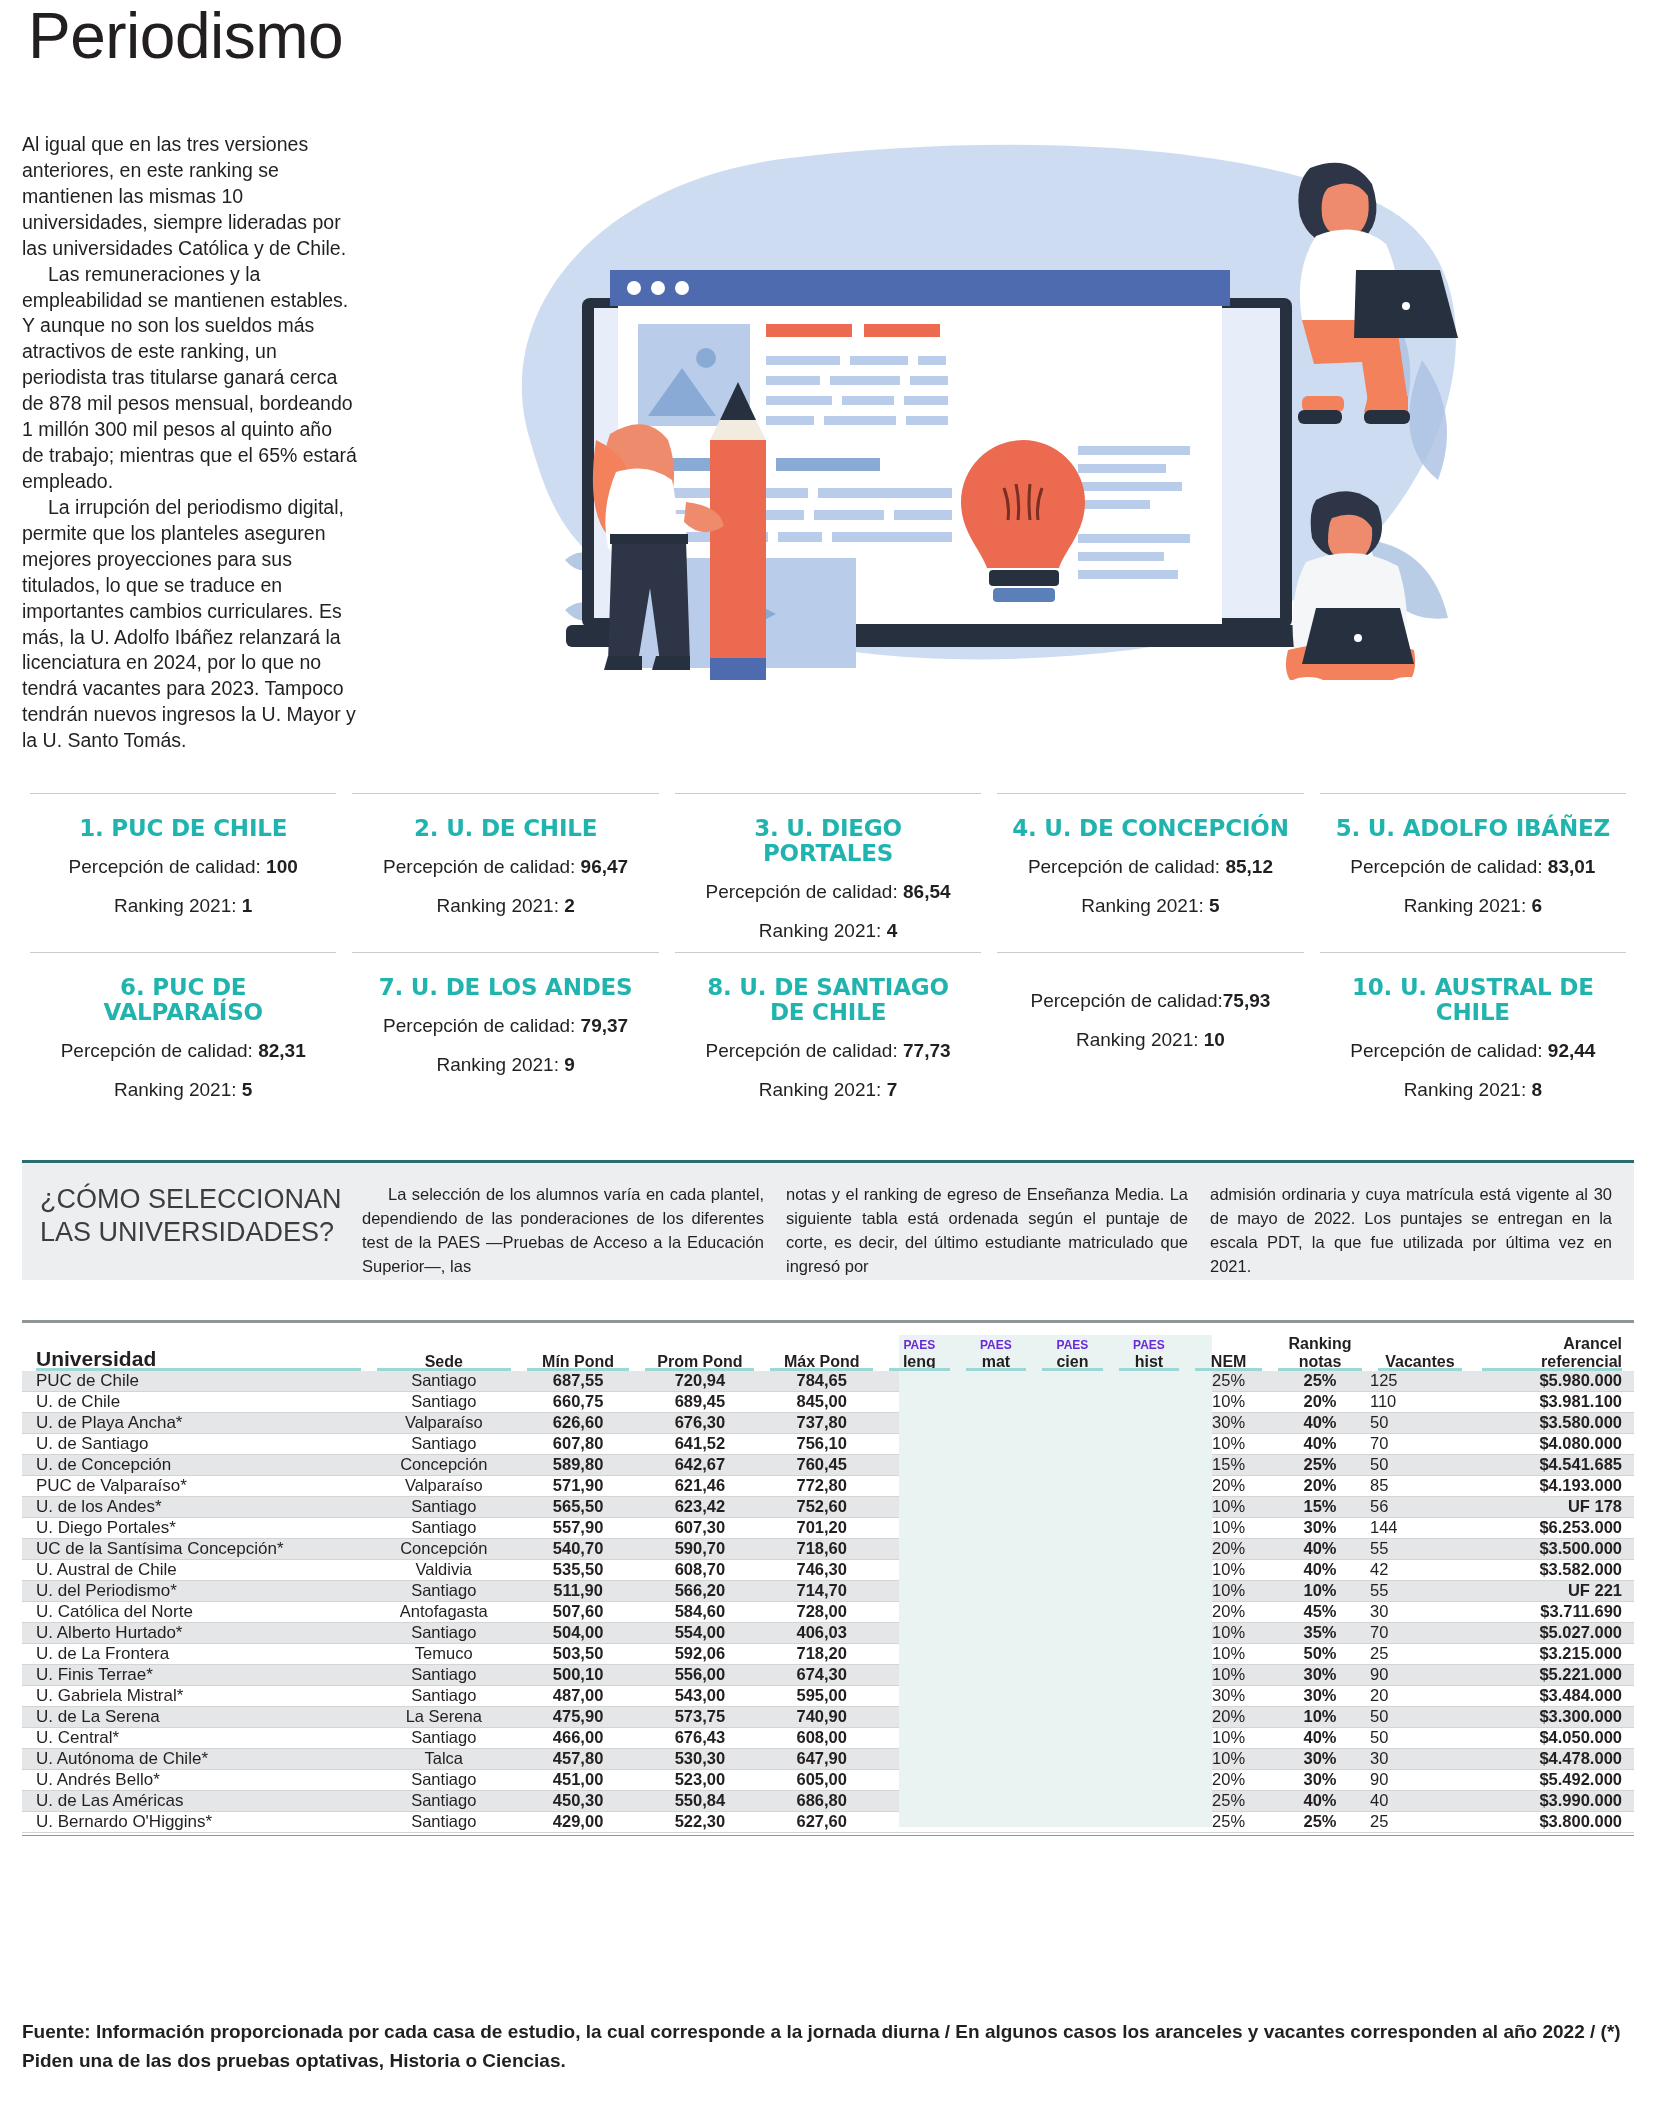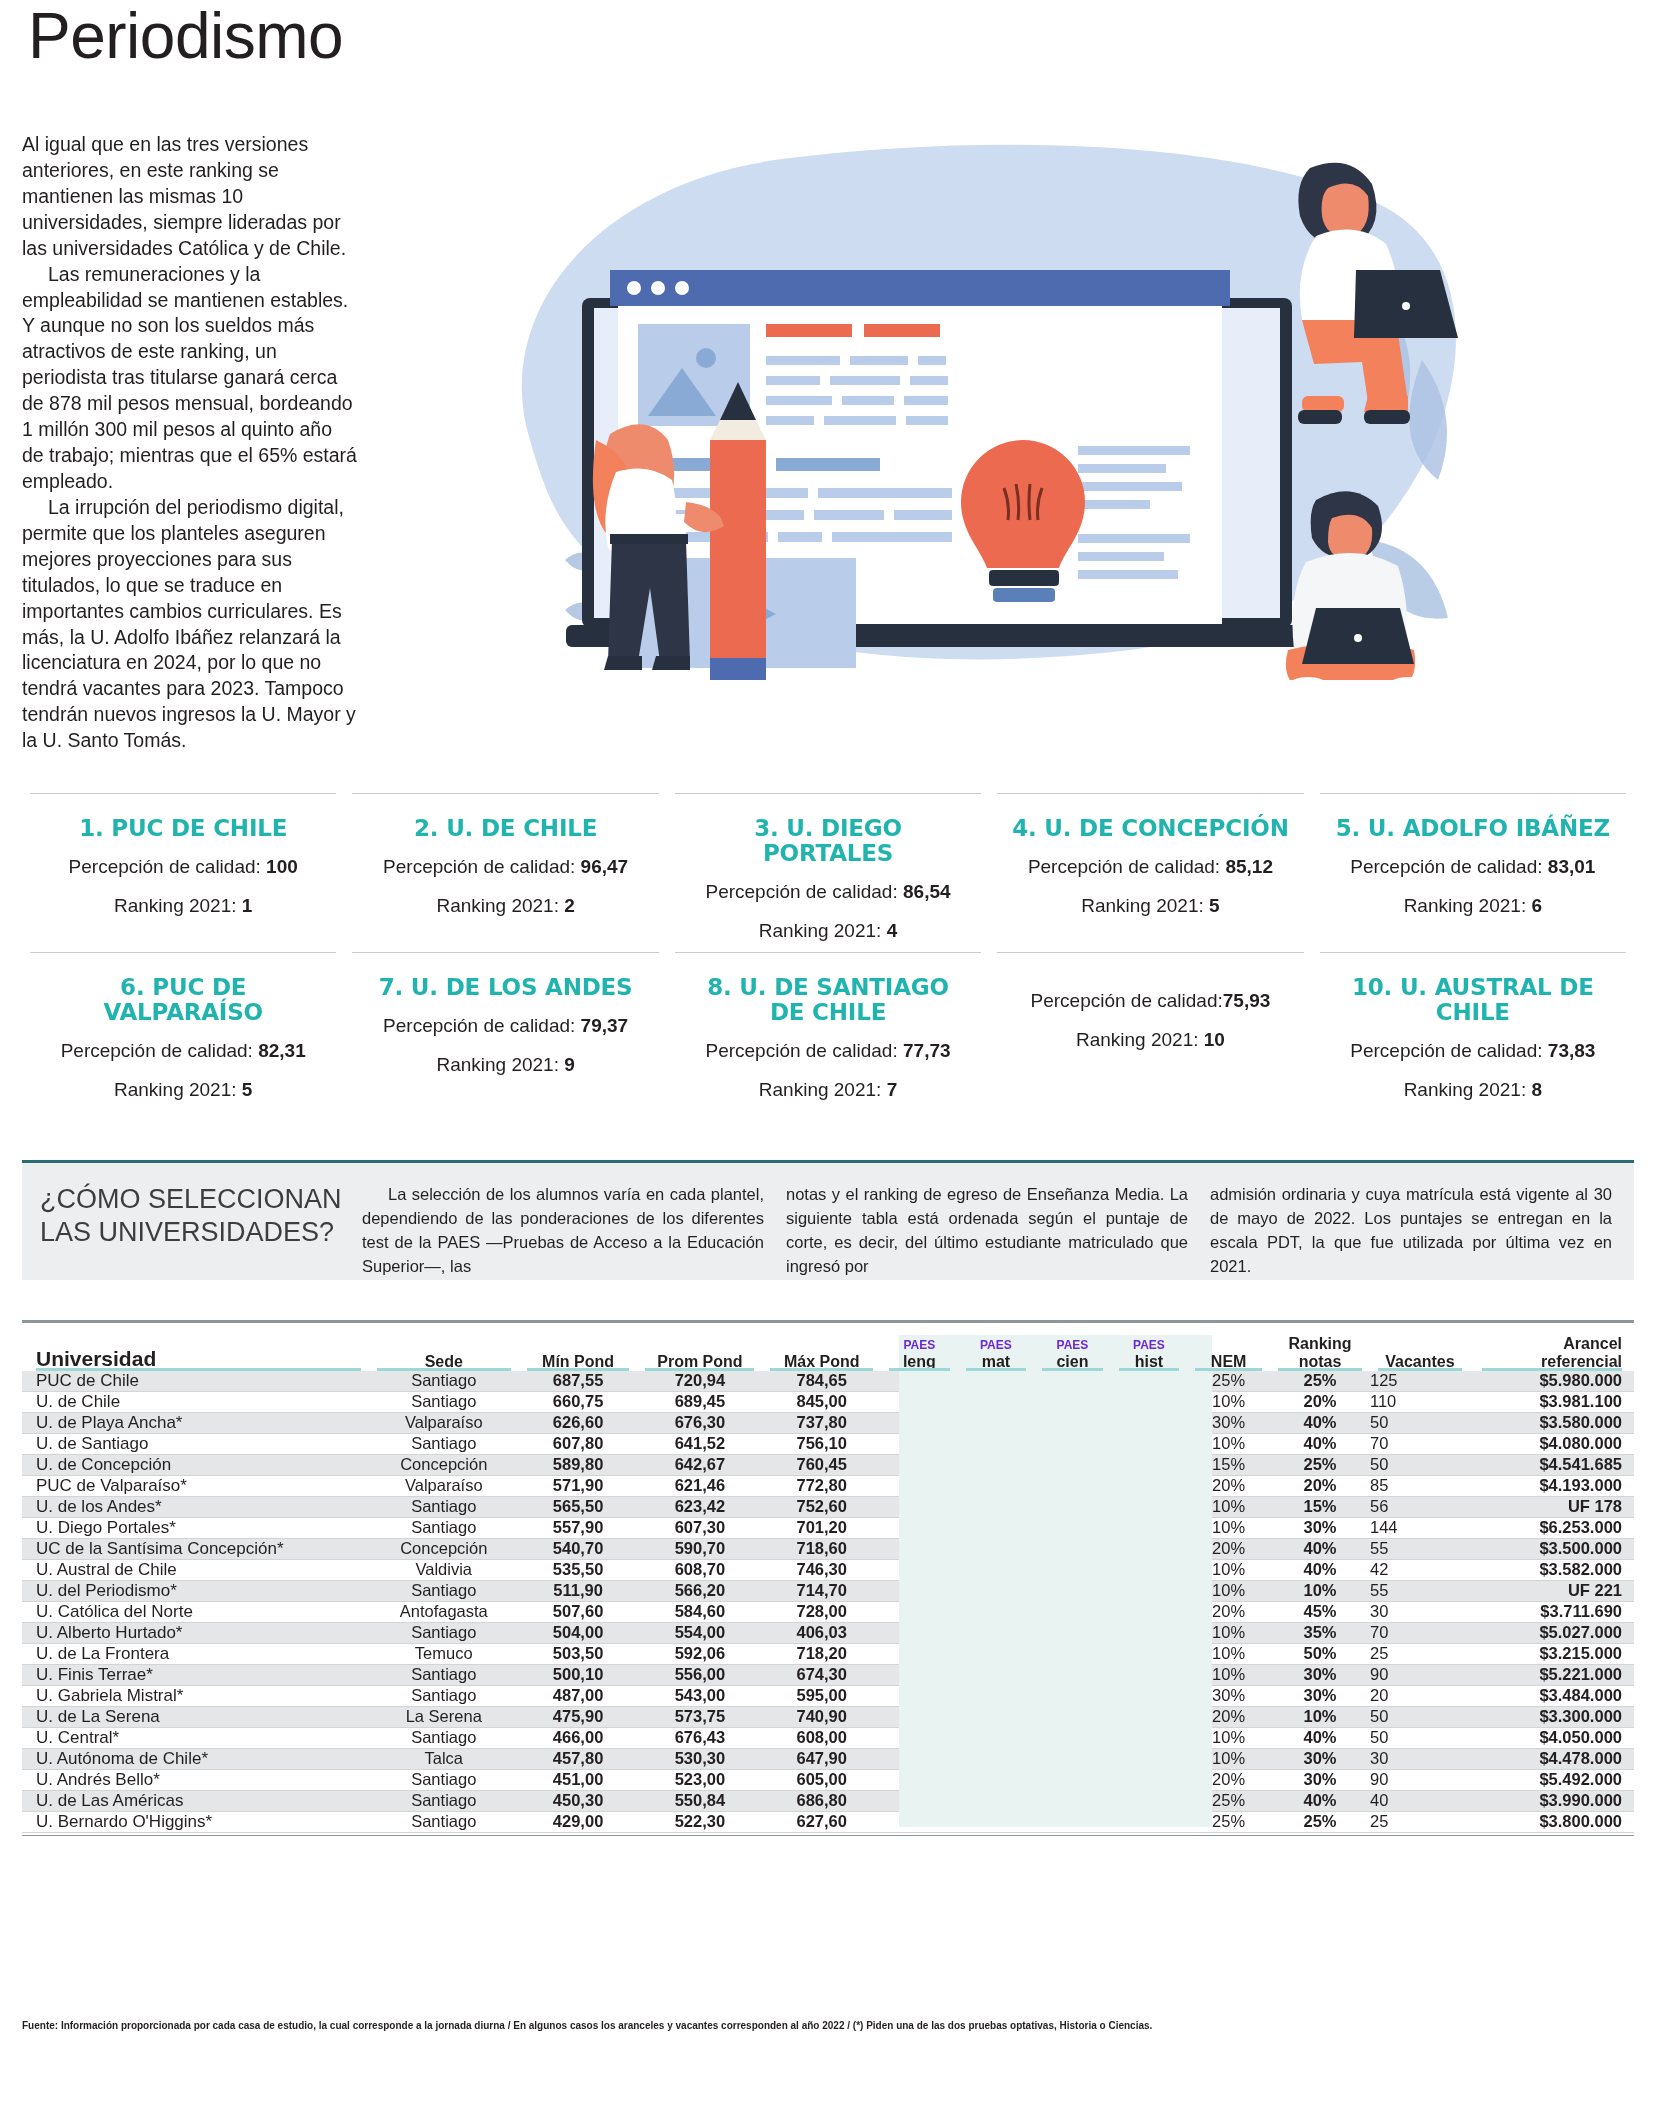--- a/index.html
+++ b/index.html
@@ -100,21 +100,21 @@
   .paes-band {
     position:absolute; background:#e8f3f2; pointer-events:none;
   }
 
   .table-topline { width:100%; height:3px; background:#8f9699; margin-bottom:12px; }
   .table-botline { width:100%; height:1.5px; background:#8f9699; margin-top:2px; }
 
   
   .fuente {
     position:absolute; left:22px; top:2018px; width:1612px;
-    font-size:10px; font-weight:700; line-height:1.5; color:#231f20;
+    font-size:19px; font-weight:700; line-height:1.5; color:#231f20;
   }
 </style>
 </head>
 <body>
 
 <div class="hero">
 
   <div class="page-title">Periodismo</div>
 
   <div class="intro">
@@ -323,21 +323,21 @@
       <div class="card-name">8. U. DE SANTIAGO DE CHILE</div>
       <div class="card-line"><span>Percepción de calidad:</span> <b>77,73</b></div>
       <div class="card-line"><span>Ranking 2021:</span> <b>7</b></div>
     </div>
     <div class="card">
       <div class="card-line"><span>Percepción de calidad:</span><b>75,93</b></div>
       <div class="card-line"><span>Ranking 2021:</span> <b>10</b></div>
     </div>
     <div class="card">
       <div class="card-name">10. U. AUSTRAL DE CHILE</div>
-      <div class="card-line"><span>Percepción de calidad:</span> <b>73,83</b></div>
+      <div class="card-line"><span>Percepción de calidad:</span> <b>92,44</b></div>
       <div class="card-line"><span>Ranking 2021:</span> <b>8</b></div>
     </div>
   </div>
 </div>
 
 <div class="select-band">
   <div class="sb-head">¿CÓMO SELECCIONAN LAS UNIVERSIDADES?</div>
   <div class="sb-col first">La selección de los alumnos varía en cada plantel, dependiendo de las ponderaciones de los diferentes test de la PAES —Pruebas de Acceso a la Educación Superior—, las</div>
   <div class="sb-col">notas y el ranking de egreso de Enseñanza Media. La siguiente tabla está ordenada según el puntaje de corte, es decir, del último estudiante matriculado que ingresó por</div>
   <div class="sb-col">admisión ordinaria y cuya matrícula está vigente al 30 de mayo de 2022. Los puntajes se entregan en la escala PDT, la que fue utilizada por última vez en 2021.</div>

